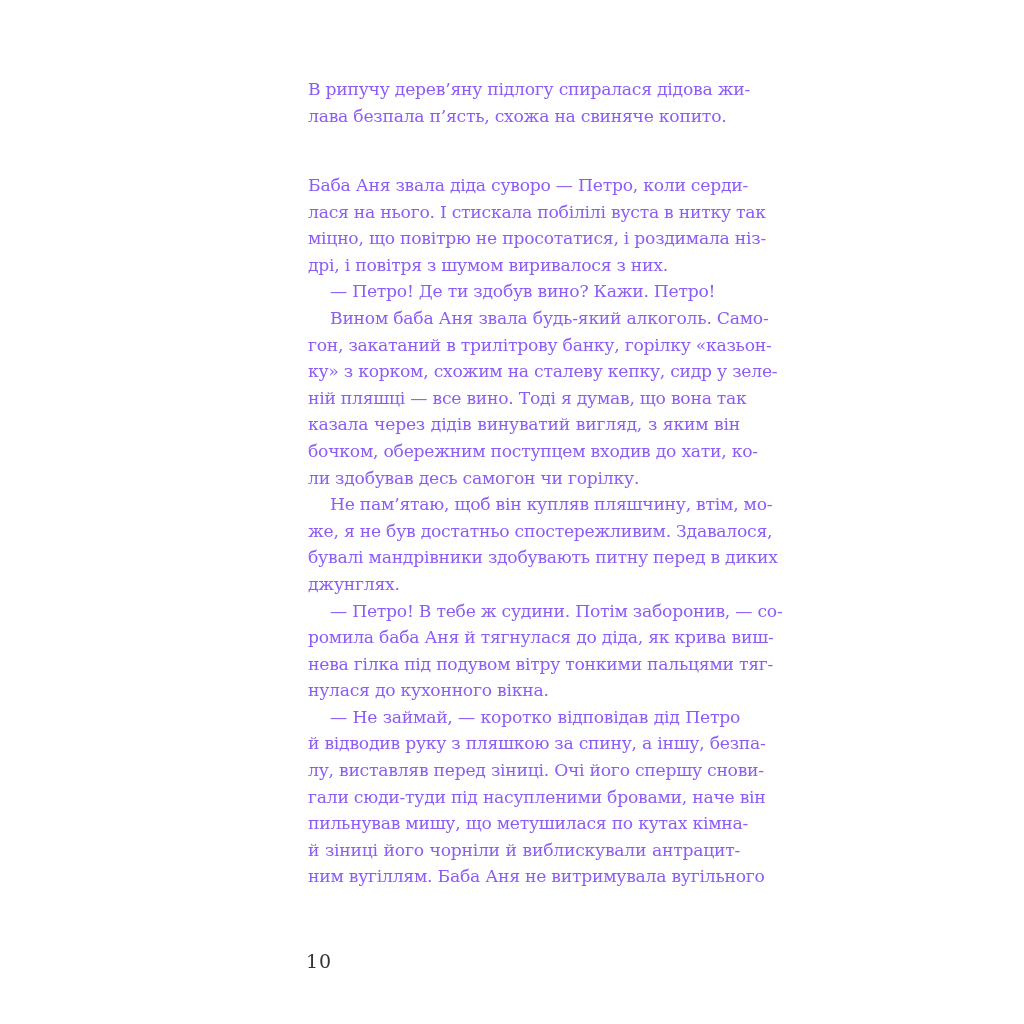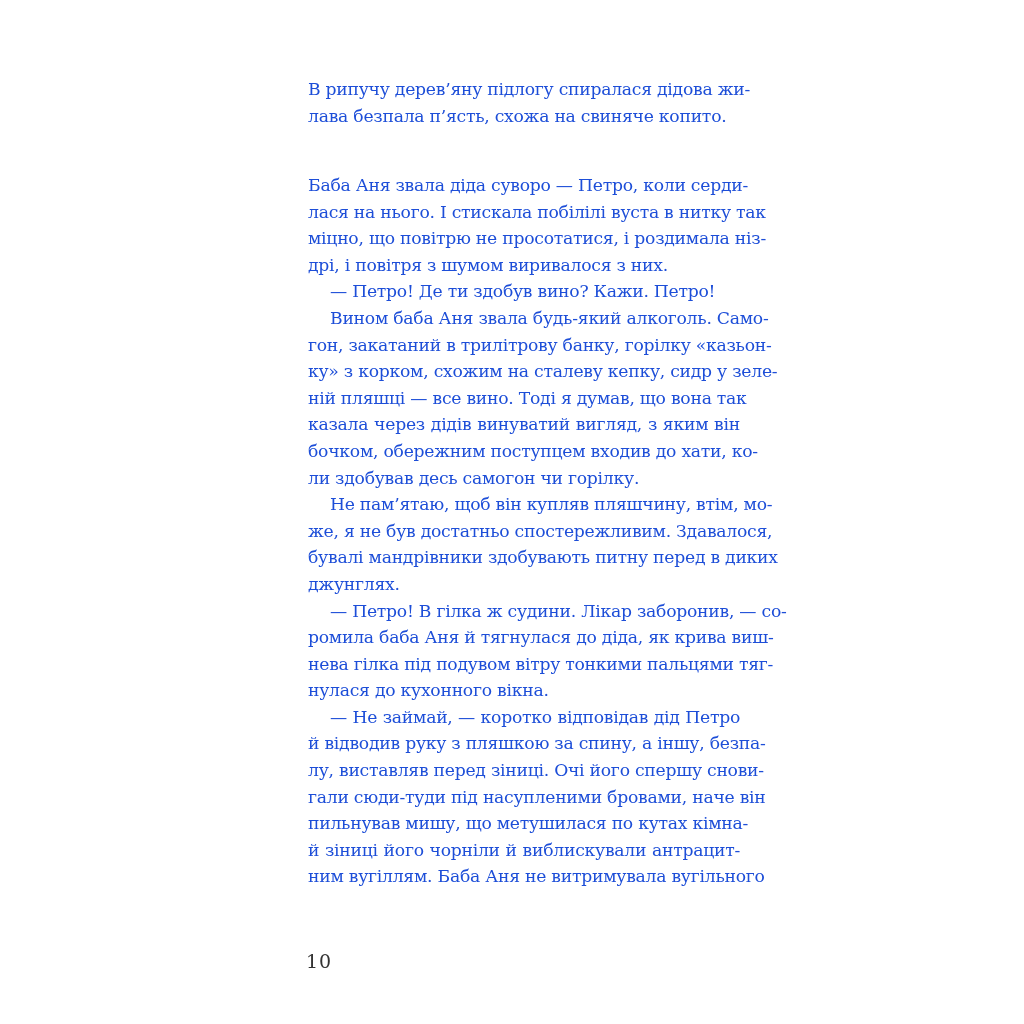--- a/index.html
+++ b/index.html
@@ -6,21 +6,21 @@
   body { width: 1024px; height: 1024px; position: relative; overflow: hidden; }
   .page {
     position: absolute; left: 0; top: 0; width: 1024px; height: 1024px;
     background: #ffffff;
   }
   .textblock {
     position: absolute; left: 308px; width: 432px;
     font-family: "DejaVu Serif", "Liberation Serif", serif;
     font-size: 17.2px;
     line-height: 26.6px;
-    color: #1d4ed8;
+    color: #8b5cf6;
     letter-spacing: -0.25px;
   }
   .line {
     display: block; white-space: nowrap; height: 26.6px;
     text-align: justify; text-align-last: justify;
   }
   .line.last { text-align-last: left; }
   .line.indent { padding-left: 22px; }
   .block-top { top: 76px; }
   .block-main { top: 172px; }
@@ -49,21 +49,21 @@
       <span class="line">гон, закатаний в трилітрову банку, горілку «казьон-</span>
       <span class="line">ку» з корком, схожим на сталеву кепку, сидр у зеле-</span>
       <span class="line">ній пляшці — все вино. Тоді я думав, що вона так</span>
       <span class="line">казала через дідів винуватий вигляд, з яким він</span>
       <span class="line">бочком, обережним поступцем входив до хати, ко-</span>
       <span class="line last">ли здобував десь самогон чи горілку.</span>
       <span class="line indent">Не пам’ятаю, щоб він купляв пляшчину, втім, мо-</span>
       <span class="line">же, я не був достатньо спостережливим. Здавалося,</span>
       <span class="line">бувалі мандрівники здобувають питну перед в диких</span>
       <span class="line last">джунглях.</span>
-      <span class="line indent">— Петро! В гілка ж судини. Лікар заборонив, — со-</span>
+      <span class="line indent">— Петро! В тебе ж судини. Потім заборонив, — со-</span>
       <span class="line">ромила баба Аня й тягнулася до діда, як крива виш-</span>
       <span class="line">нева гілка під подувом вітру тонкими пальцями тяг-</span>
       <span class="line last">нулася до кухонного вікна.</span>
       <span class="line indent">— Не займай, — коротко відповідав дід Петро</span>
       <span class="line">й відводив руку з пляшкою за спину, а іншу, безпа-</span>
       <span class="line">лу, виставляв перед зіниці. Очі його спершу снови-</span>
       <span class="line">гали сюди-туди під насупленими бровами, наче він</span>
       <span class="line">пильнував мишу, що метушилася по кутах кімна-</span>
       <span class="line">й зіниці його чорніли й виблискували антрацит-</span>
       <span class="line">ним вугіллям. Баба Аня не витримувала вугільного</span>

